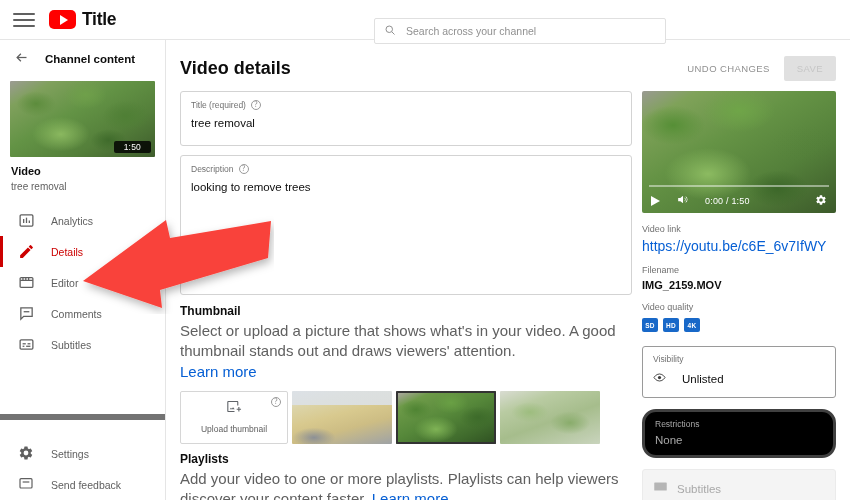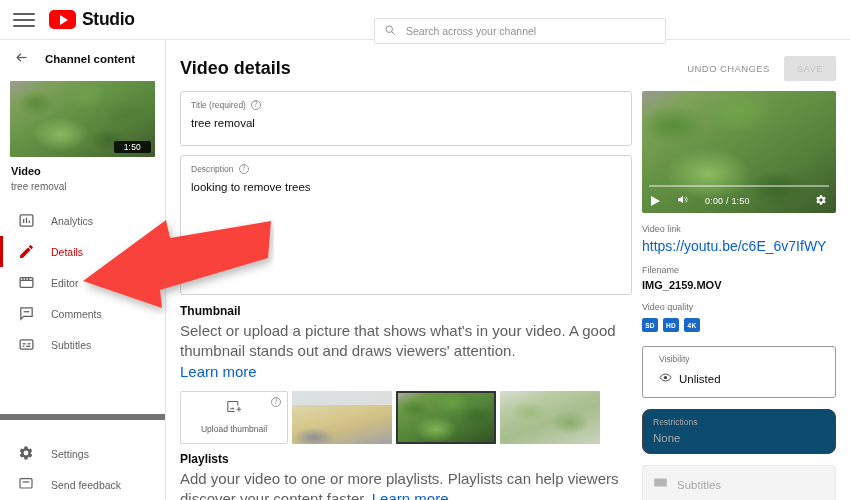--- a/index.html
+++ b/index.html
@@ -222,28 +222,28 @@
 
   .quality-row { display: flex; gap: 5px; margin-top: 6px; }
   .qbadge {
     background: #1868c8; color: #fff; font-size: 6.5px; font-weight: bold;
     width: 16px; height: 14px; border-radius: 2px;
     display: flex; align-items: center; justify-content: center; letter-spacing: .3px;
   }
 
   .card {
     border: 1px solid #9a9a9a; border-radius: 3px;
-    padding: 7px 10px 9px 16px; margin-top: 14px; background: #fff; cursor: pointer;
+    padding: 7px 10px 9px 10px; margin-top: 14px; background: #fff; cursor: pointer;
   }
   .card .clbl { font-size: 8.5px; color: #717171; }
-  .card .crow { display: flex; align-items: center; gap: 7px; margin-top: 6px; }
+  .card .crow { display: flex; align-items: center; gap: 16px; margin-top: 6px; }
   .card .cval { font-size: 11.5px; color: #0d0d0d; }
 
   .card-dis {
-    border: 1px solid #404040; border-radius: 8px; background: #0c4a6e;
+    border: 3px solid #404040; border-radius: 14px; background: #000000;
     padding: 7px 10px 9px 10px; margin-top: 11px;
   }
   .card-dis .clbl { font-size: 8.5px; color: #a8a8a8; }
   .card-dis .cval { font-size: 11.5px; color: #a8a8a8; margin-top: 5px; }
 
   .card-sub {
     border: 1px solid #ebebeb; border-radius: 3px; background: #f4f4f4;
     padding: 9px 10px; margin-top: 11px;
     display: flex; align-items: center; gap: 9px;
   }
@@ -263,21 +263,21 @@
   <div class="topbar">
     <div class="hamburger">
       <i></i>
         <i></i>
         <i></i>
     </div>
     <div class="logo-wrap">
       <span class="yt-badge">
           <span class="tri"></span>
         </span>
-      <span class="studio-word">Studio</span>
+      <span class="studio-word">Title</span>
     </div>
 
     <div class="searchbox">
       <span class="mag">
         <svg width="12" height="12" viewBox="0 0 24 24" fill="none" stroke="#909090" stroke-width="2">
           <circle cx="10.5" cy="10.5" r="6.5"></circle>
             <line x1="15.5" y1="15.5" x2="21" y2="21"></line>
         </svg>
       </span>
       <span class="ph">Search across your channel</span>

